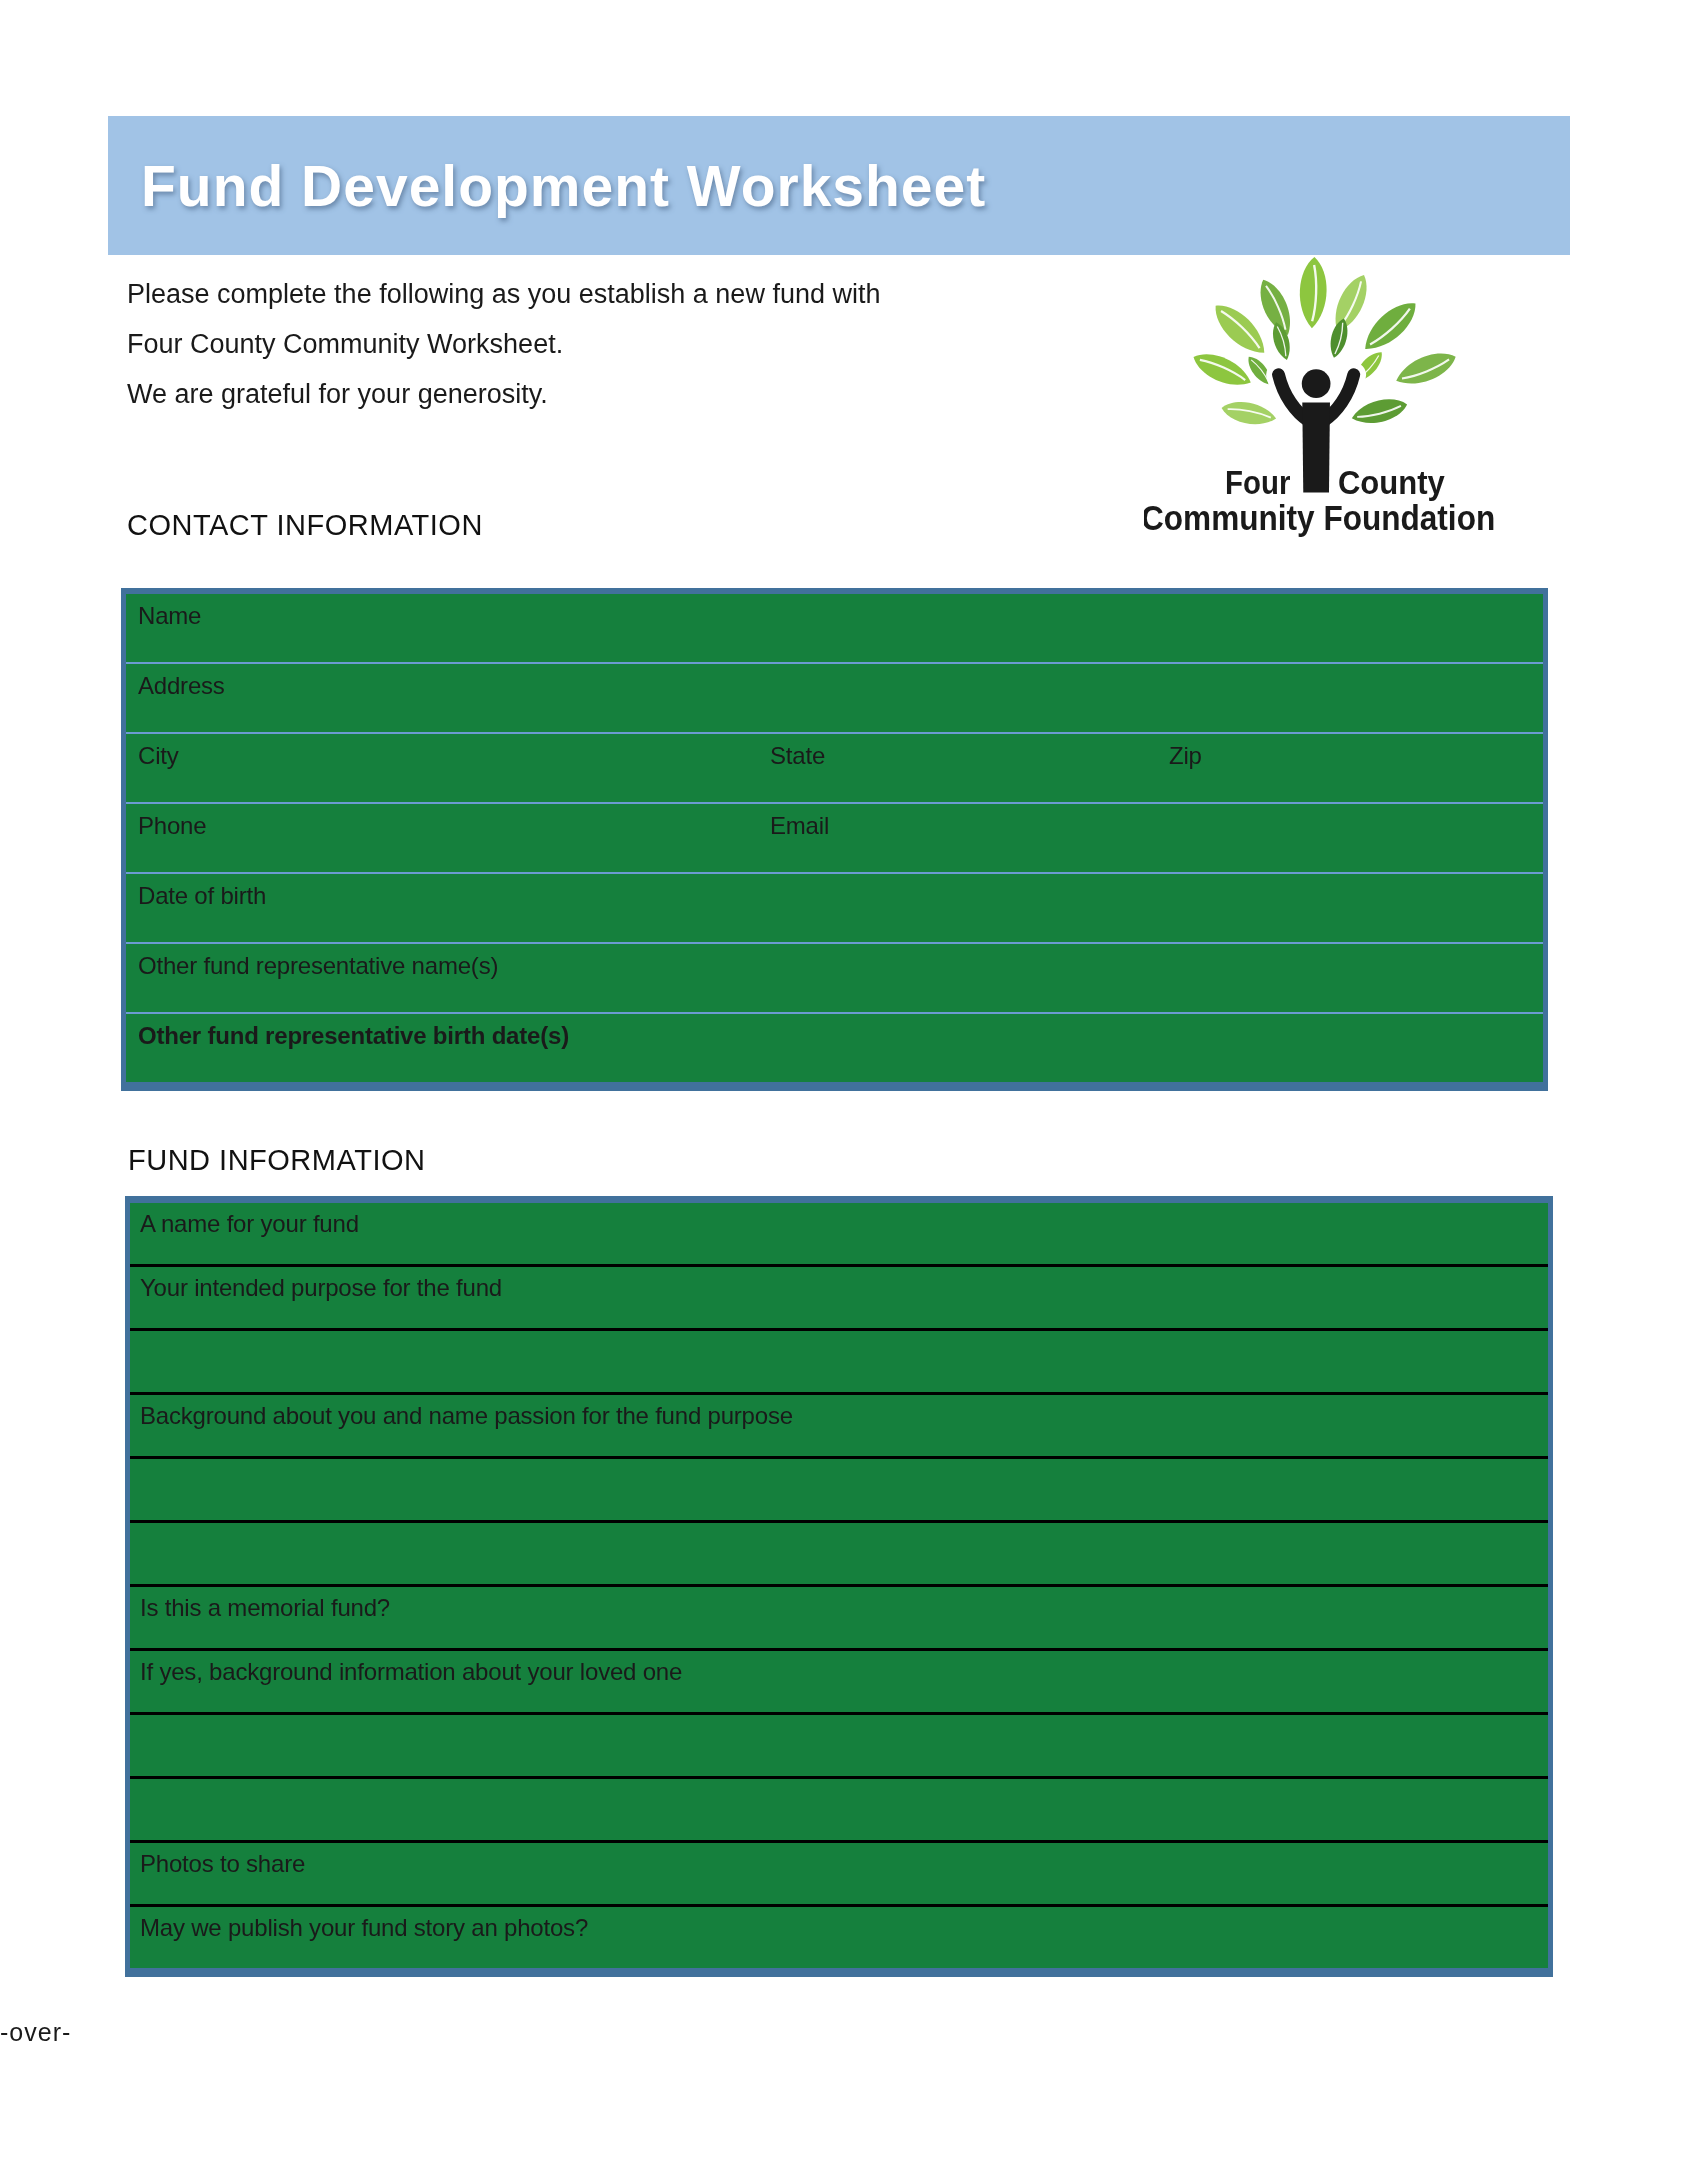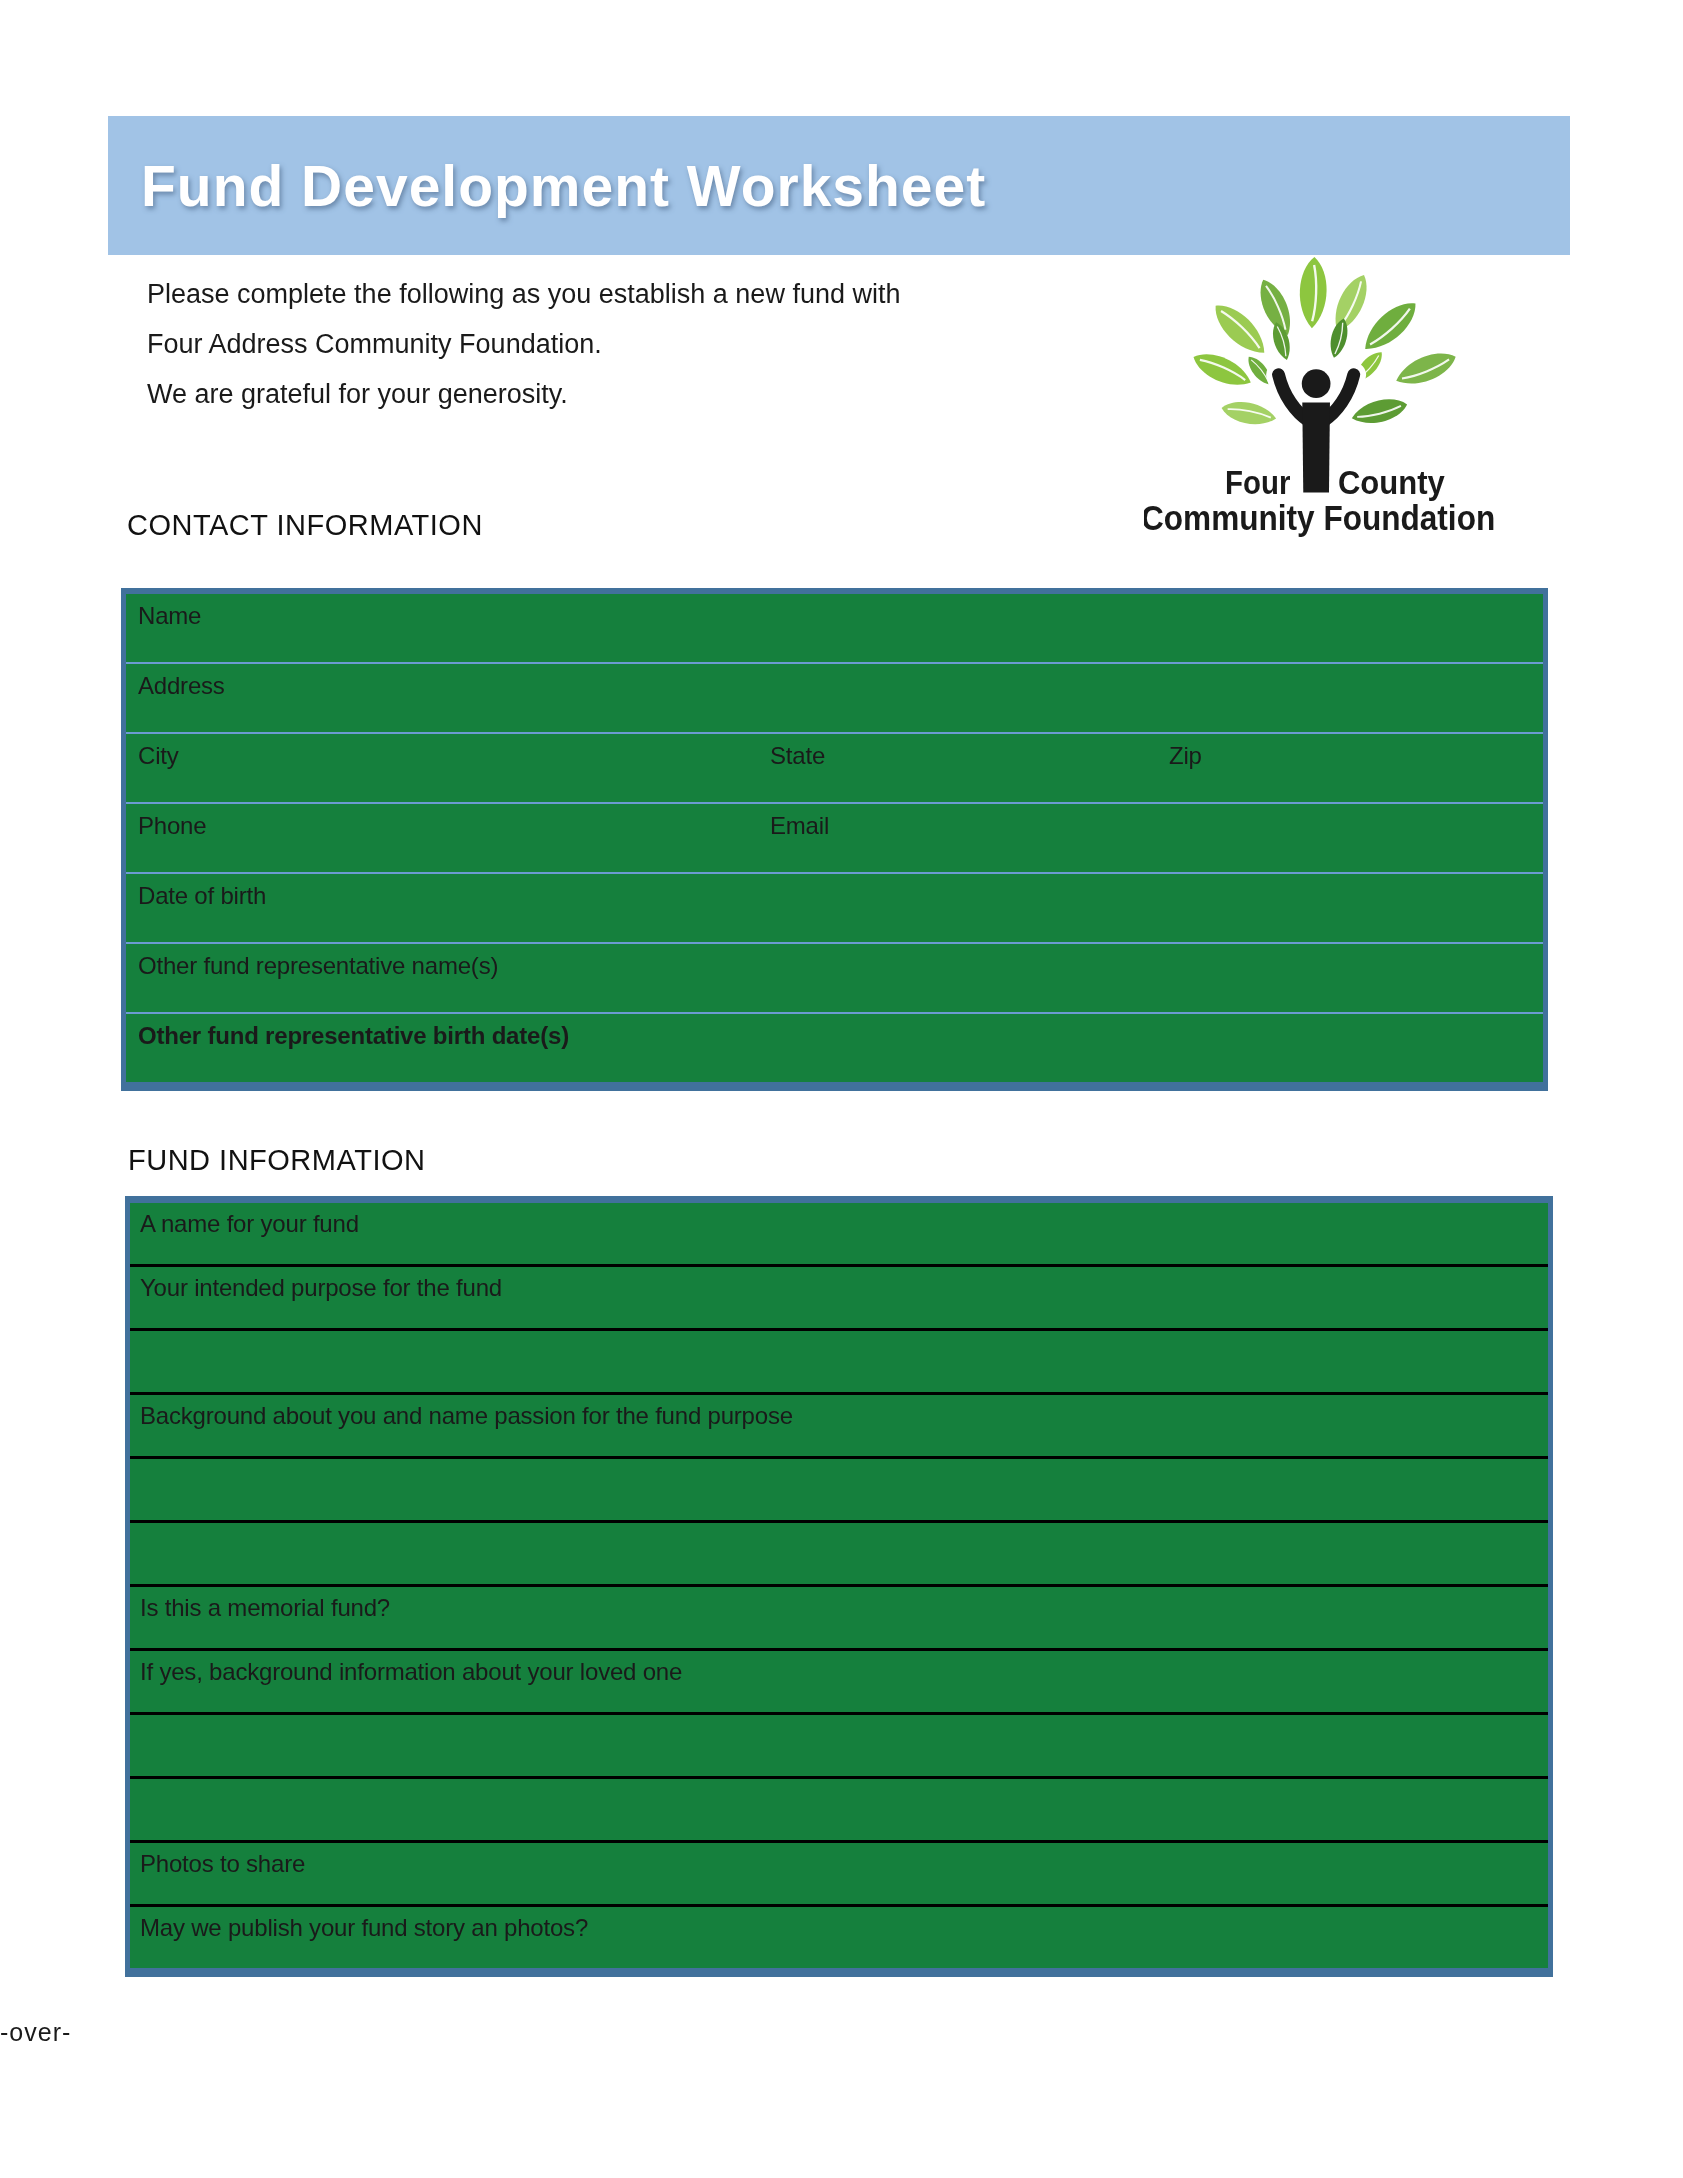--- a/index.html
+++ b/index.html
@@ -12,21 +12,21 @@
     position:absolute;left:108px;top:116px;width:1462px;height:139px;
     background:#a1c3e6;display:flex;align-items:center;box-sizing:border-box;
     padding-left:33px;
   }
   .banner h1{
     margin:0;font-size:57px;font-weight:bold;color:#ffffff;letter-spacing:1px;
     text-shadow:2px 3px 5px rgba(96,126,160,0.85);
   }
   
   .intro{position:absolute;left:127px;top:269px;font-size:27px;line-height:50px;}
-  .intro div{white-space:nowrap;margin-left:20px;}
+  .intro div{white-space:nowrap;}
   
   .logo{position:absolute;left:1144px;top:251px;width:368px;height:289px;text-decoration:underline;}
   
   .sect-h{
     position:absolute;font-size:29px;font-weight:normal;color:#111;margin:0;
     letter-spacing:0.5px;white-space:nowrap;
   }
   #contact-heading{left:127px;top:509px;}
   #fund-heading{left:128px;top:1144px;}
   
@@ -62,21 +62,21 @@
 <body>
 
 <div class="page">
 
   <header class="banner">
     <h1>Fund Development Worksheet</h1>
   </header>
 
   <div class="intro">
     <div>Please complete the following as you establish a new fund with</div>
-    <div>Four Address Community Foundation.</div>
+    <div>Four County Community Worksheet.</div>
     <div>We are grateful for your generosity.</div>
   </div>
 
   <div class="logo">
     <svg width="368" height="289" viewBox="0 0 372 292" xmlns="http://www.w3.org/2000/svg">
       <defs>
         <g id="leaf">
           <path d="M0 -36 C17 -22 19 16 0 36 C-19 16 -17 -22 0 -36 Z"></path>
           <path d="M0 -28 C4 -11 4 12 0 29" stroke="#ffffff" stroke-width="2.4" fill="none" opacity="0.9"></path>
         </g>

